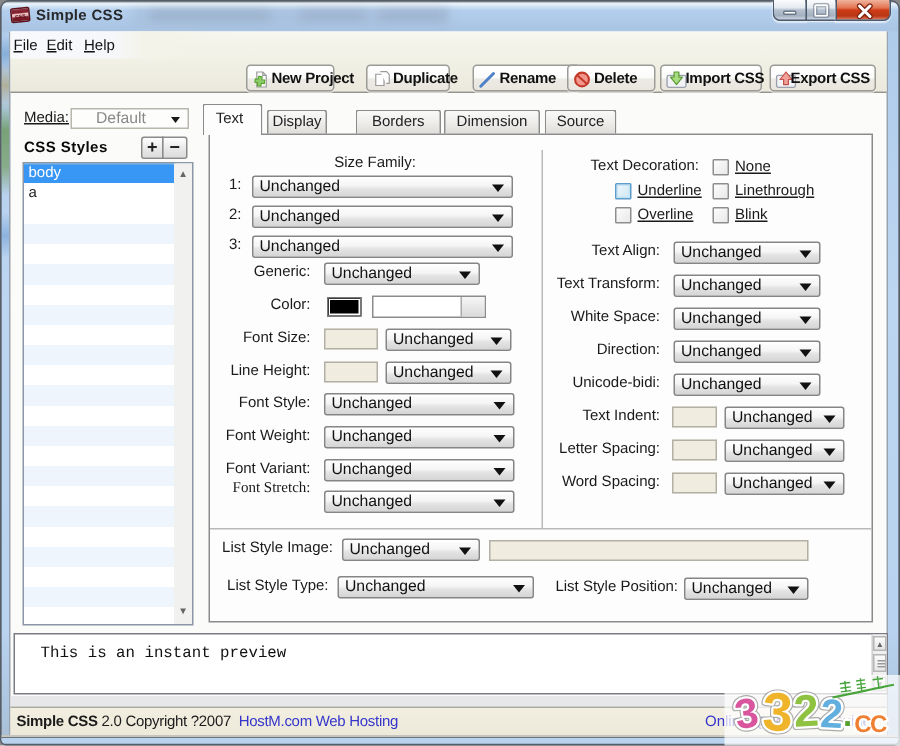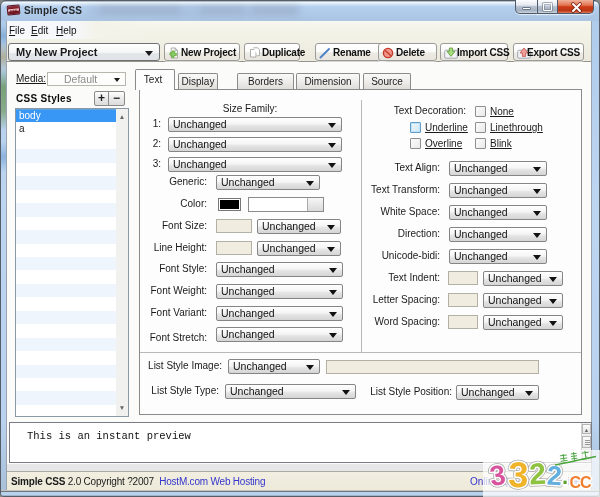--- a/index.html
+++ b/index.html
@@ -156,22 +156,21 @@
   </div>
 
   <div id="client">
     <div id="band">
       <div id="menubar">
         <span class="menu" style="left:2px;"><u>F</u>ile</span>
         <span class="menu" style="left:24px;"><u>E</u>dit</span>
         <span class="menu" style="left:49px;"><u>H</u>elp</span>
       </div>
       <div id="toolbar">
-        <div id="projcombo">My New Project</div>
-        <div class="tbtn" style="left:157px;width:76px;">
+        <div class="tbtn" style="left:157px;width:59px;">
           <svg class="ticon" style="left:3px;" viewBox="0 0 12 12">
               <path d="M3.2 1h4l2.3 2.3V11h-6.3z" fill="#fdfdfd" stroke="#9a9a9a" stroke-width="0.8"></path>
               <path d="M7.2 1v2.3h2.3" fill="none" stroke="#9a9a9a" stroke-width="0.8"></path>
               <path d="M2 5.8h2v-2h2.4v2h2v2.4h-2v2H4v-2H2z" fill="#8ccc66" stroke="#57a02c" stroke-width="0.7" stroke-linejoin="round" transform="rotate(8 4.2 7)"></path>
             </svg>
           <span class="t" style="left:16px;">New Project</span>
           </div>
         <div class="tbtn" style="left:237px;width:56px;">
           <svg class="ticon" style="left:4px;" viewBox="0 0 12 12">
               <path d="M1.5 2.5h5.5v7.5H1.5z" fill="#fff" stroke="#9a9a9a" stroke-width="0.8"></path>
@@ -258,21 +257,21 @@
     <span class="lab" style="left:100px;width:100px;top:222px;">Line Height:</span>
     <div class="inp" style="left:209px;top:220px;"></div>
     <div class="cb" style="left:250px;top:220px;width:84px;">Unchanged</div>
 
     <span class="lab" style="left:100px;width:100px;top:243px;">Font Style:</span>
     <div class="cb" style="left:209px;top:241px;width:127px;">Unchanged</div>
     <span class="lab" style="left:100px;width:100px;top:265px;">Font Weight:</span>
     <div class="cb" style="left:209px;top:263px;width:127px;">Unchanged</div>
     <span class="lab" style="left:100px;width:100px;top:287px;">Font Variant:</span>
     <div class="cb" style="left:209px;top:285px;width:127px;">Unchanged</div>
-    <span class="lab" style="left:100px;width:100px;top:312px;">Font Stretch:</span>
+    <span class="lab" style="left:100px;width:100px;top:300px;font-family:Liberation Serif, serif;">Font Stretch:</span>
     <div class="cb" style="left:209px;top:306px;width:127px;">Unchanged</div>
 
     <span class="lab" style="left:359px;width:100px;top:85px;">Text Decoration:</span>
     <div class="chk" style="left:468px;top:85px;"></div>
     <span class="clab" style="left:483px;top:86px;">None</span>
     <div class="chk focus" style="left:403px;top:101px;"></div>
     <span class="clab" style="left:418px;top:102px;">Underline</span>
     <div class="chk" style="left:468px;top:101px;"></div>
     <span class="clab" style="left:483px;top:102px;">Linethrough</span>
     <div class="chk" style="left:403px;top:117px;"></div>

